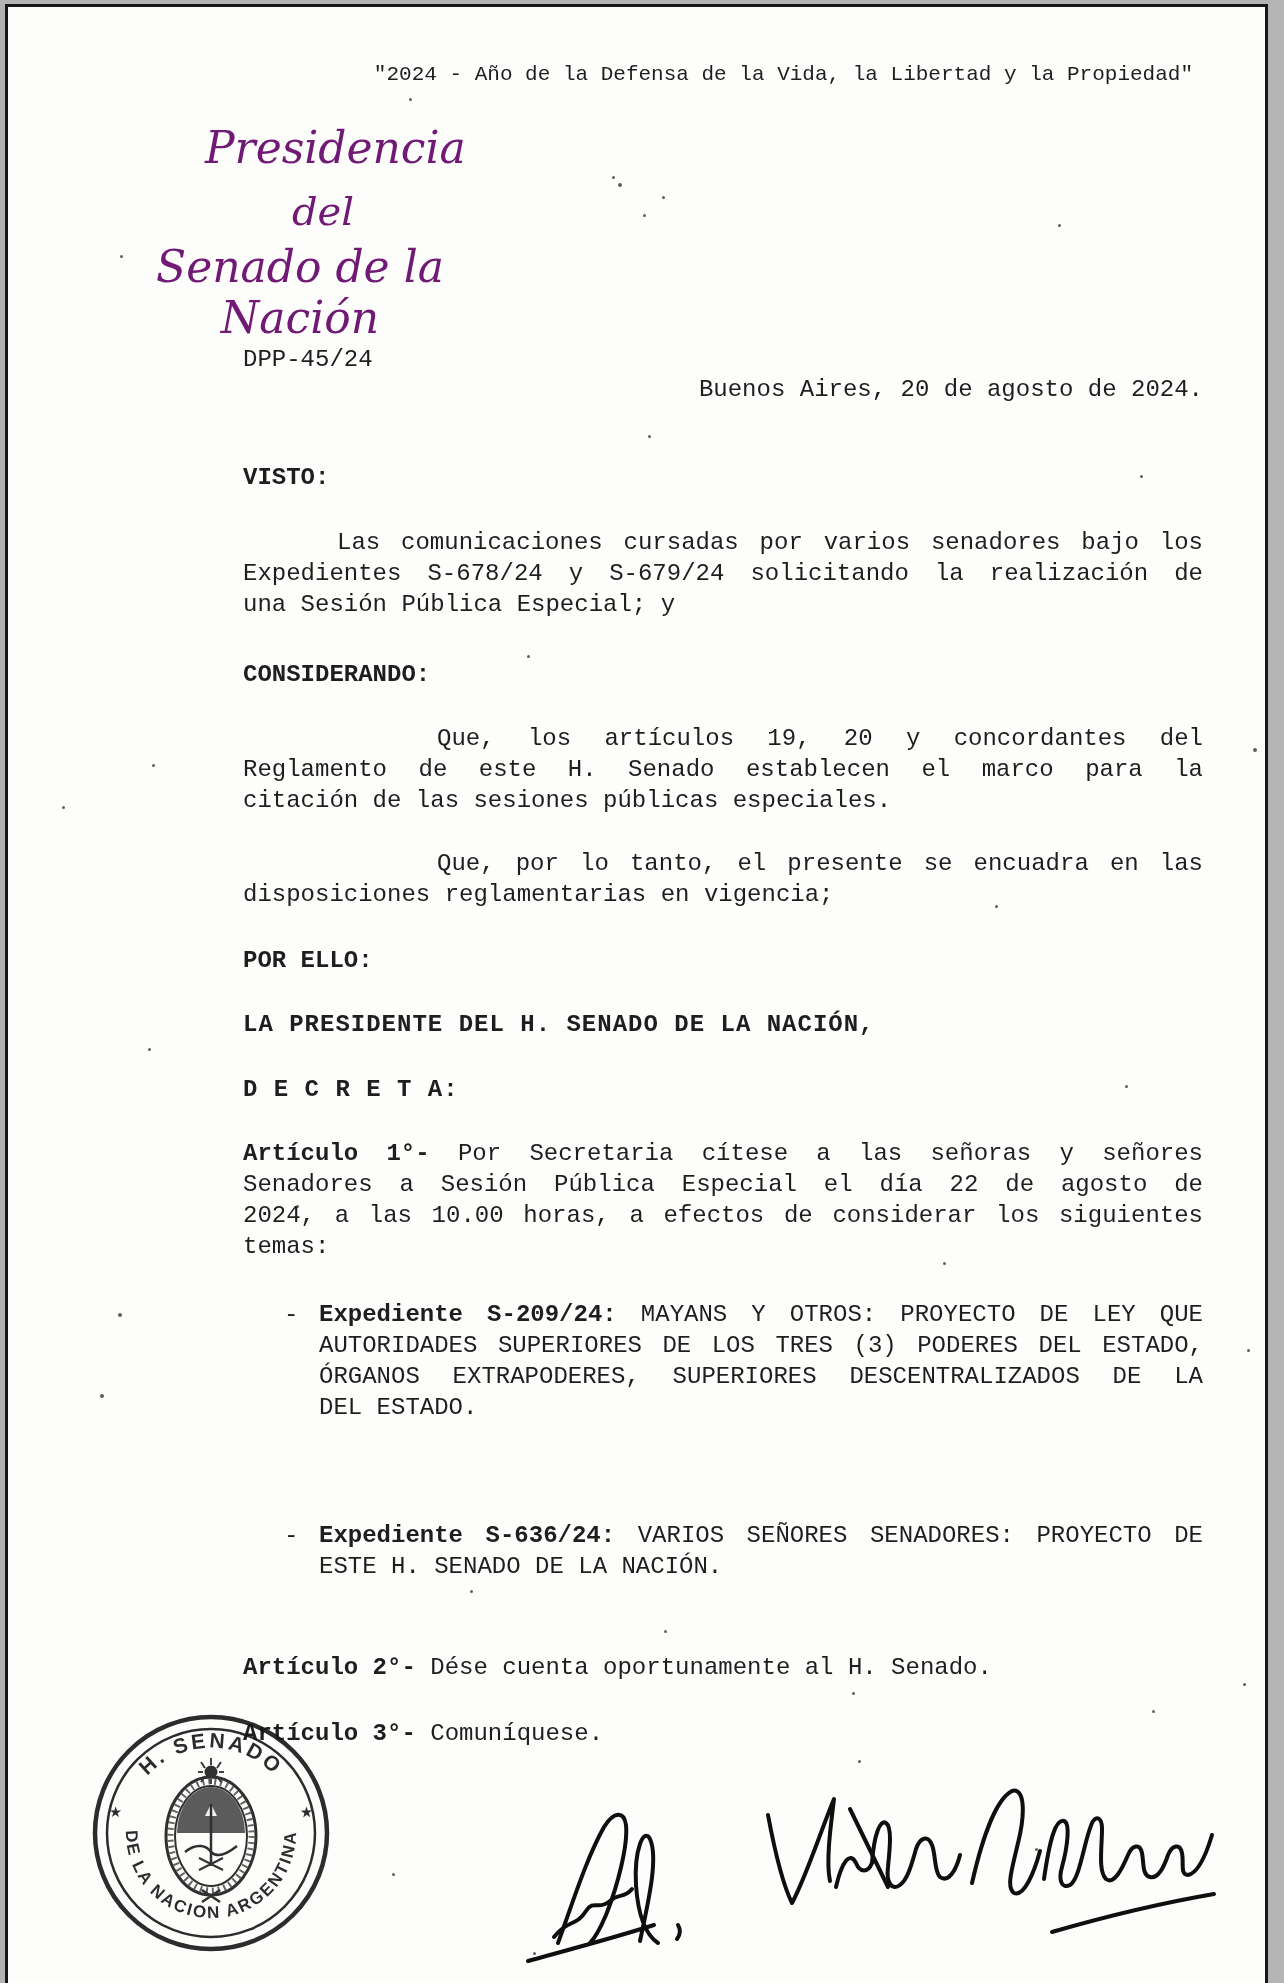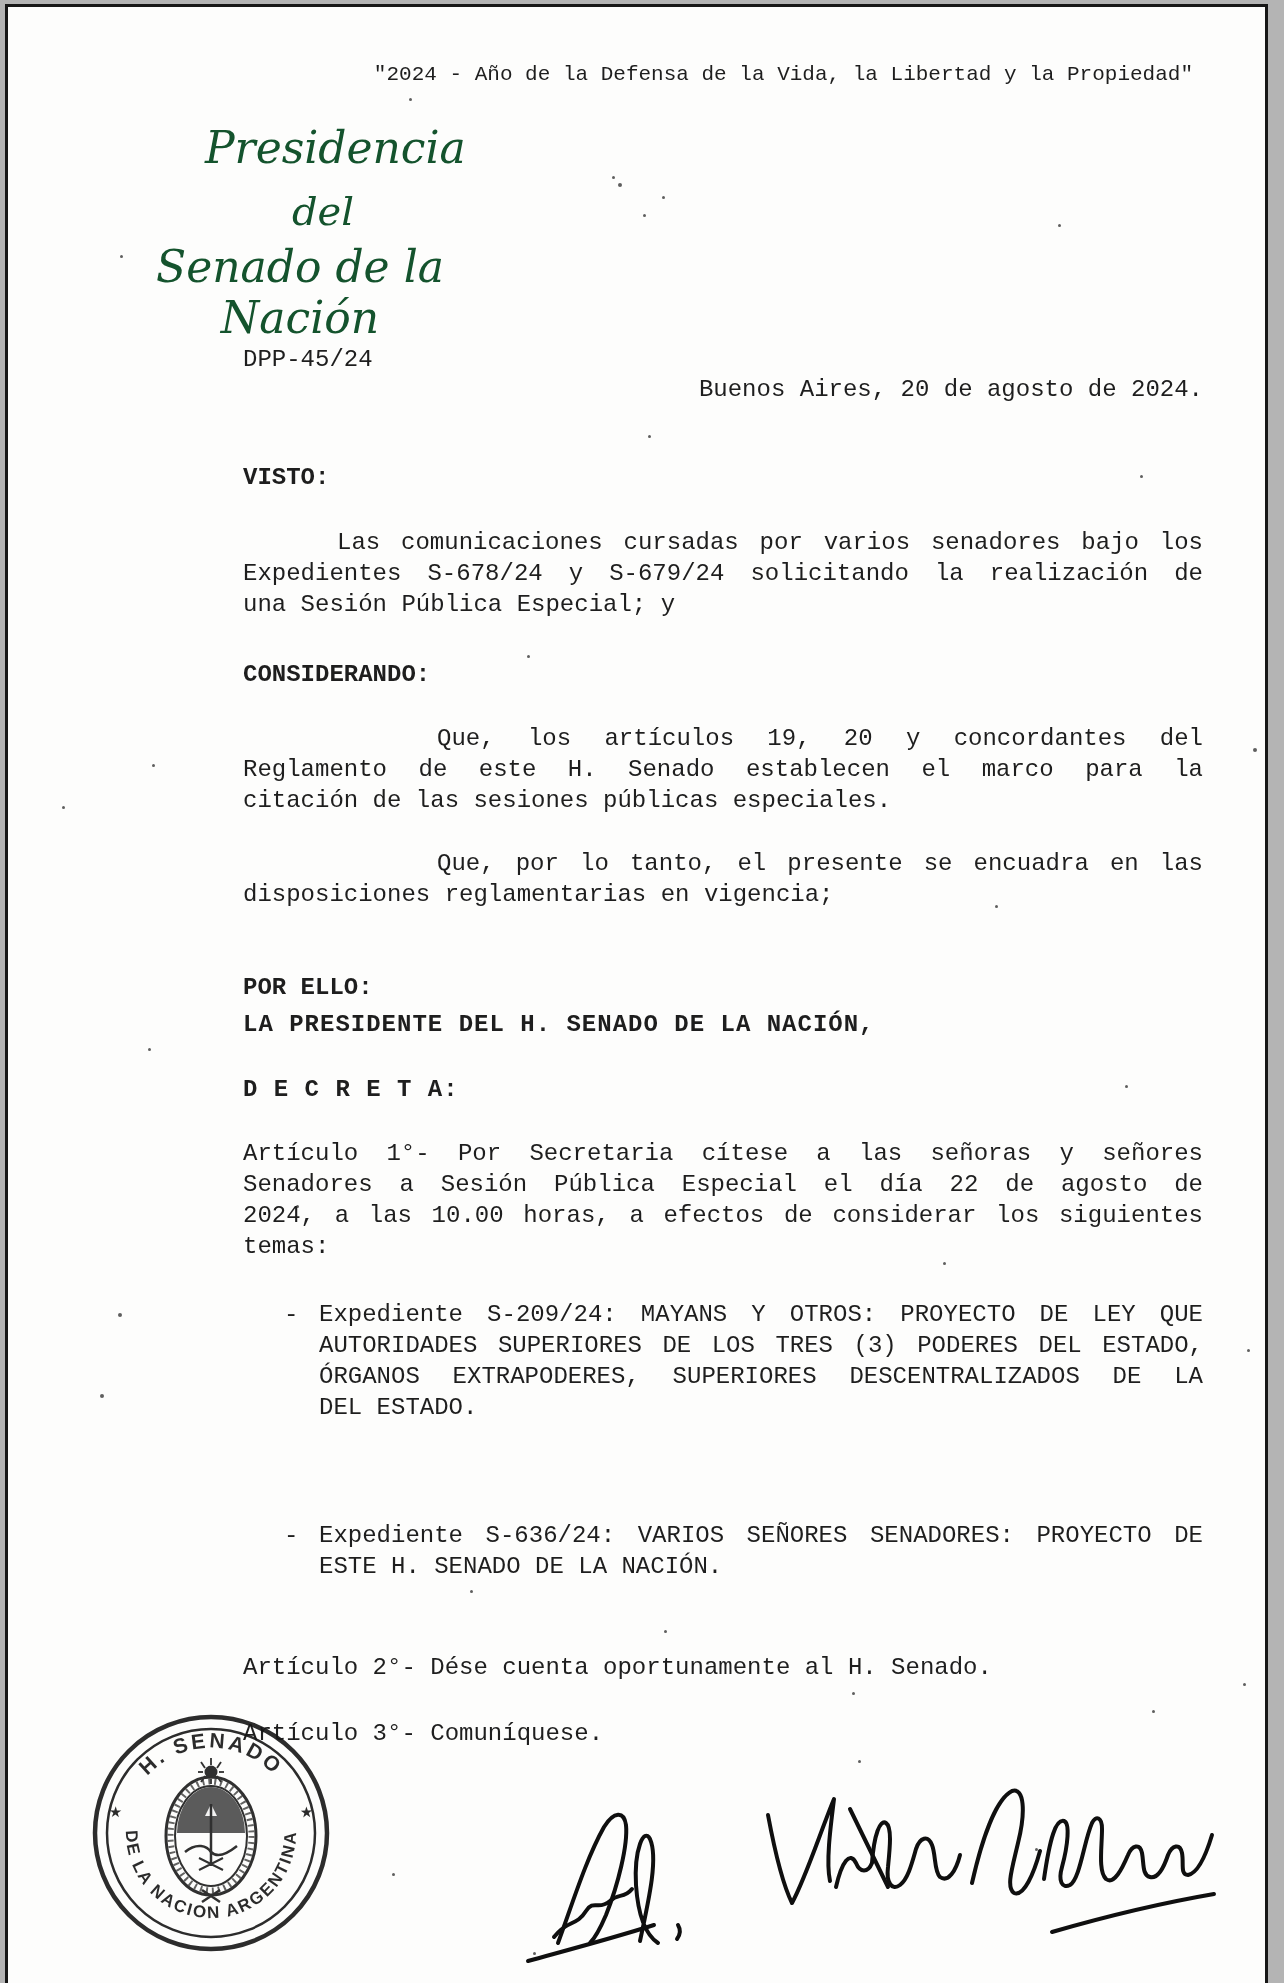--- a/index.html
+++ b/index.html
@@ -18,24 +18,24 @@
   .sm{font-size:21px;line-height:26px}
   .h{font-weight:700}
   .tline{text-align:justify;text-align-last:justify}
   .tline.tlast{text-align-last:left}
   .ind94 .tline:first-child{padding-left:94px}
   .ind194 .tline:first-child{padding-left:194px}
   .centerline{text-align:left}
   .authority{letter-spacing:1px}
   .script{
     font-family:"DejaVu Serif","Liberation Serif",serif;
-    font-style:italic;color:#14532d;text-align:center;
+    font-style:italic;color:#701a75;text-align:center;
   }
   .speck{position:absolute;background:#2a2a2a;border-radius:50%;opacity:.75}
-  b{font-weight:400}
+  b{font-weight:700}
   svg text{font-family:"Liberation Sans","DejaVu Sans",sans-serif}
 </style>
 </head>
 <body>
 
 <div class="page"></div>
 
 <div class="abs sm" style="left:243px;top:62px;width:950px;text-align:right">"2024 - Año de la Defensa de la Vida, la Libertad y la Propiedad"</div>
 
 <div class="abs script" style="left:205px;top:122px;width:240px;font-size:44px">Presidencia</div>
@@ -56,21 +56,21 @@
 <div class="abs mono ind194" style="left:243px;top:723px;width:960px">
     <div class="tline">Que, los artículos 19, 20 y concordantes del</div>
     <div class="tline">Reglamento de este H. Senado establecen el marco para la</div>
     <div class="tline tlast">citación de las sesiones públicas especiales.</div>
   </div>
 <div class="abs mono ind194" style="left:243px;top:848px;width:960px">
     <div class="tline">Que, por lo tanto, el presente se encuadra en las</div>
     <div class="tline tlast">disposiciones reglamentarias en vigencia;</div>
   </div>
 
-<div class="abs mono h" style="left:243px;top:972px">POR ELLO:</div>
+<div class="abs mono h" style="left:243px;top:945px">POR ELLO:</div>
 <div class="abs mono h centerline authority" style="left:243px;top:1009px;width:960px">LA PRESIDENTE DEL H. SENADO DE LA NACIÓN,</div>
 <div class="abs mono h centerline" style="left:243px;top:1074px;width:960px;letter-spacing:1px">D E C R E T A:</div>
 
 <div class="abs mono" style="left:243px;top:1138px;width:960px">
     <div class="tline"><b>Artículo 1°-</b> Por Secretaria cítese a las señoras y señores</div>
     <div class="tline">Senadores a Sesión Pública Especial el día 22 de agosto de</div>
     <div class="tline">2024, a las 10.00 horas, a efectos de considerar los siguientes</div>
     <div class="tline tlast">temas:</div>
   </div>
 

